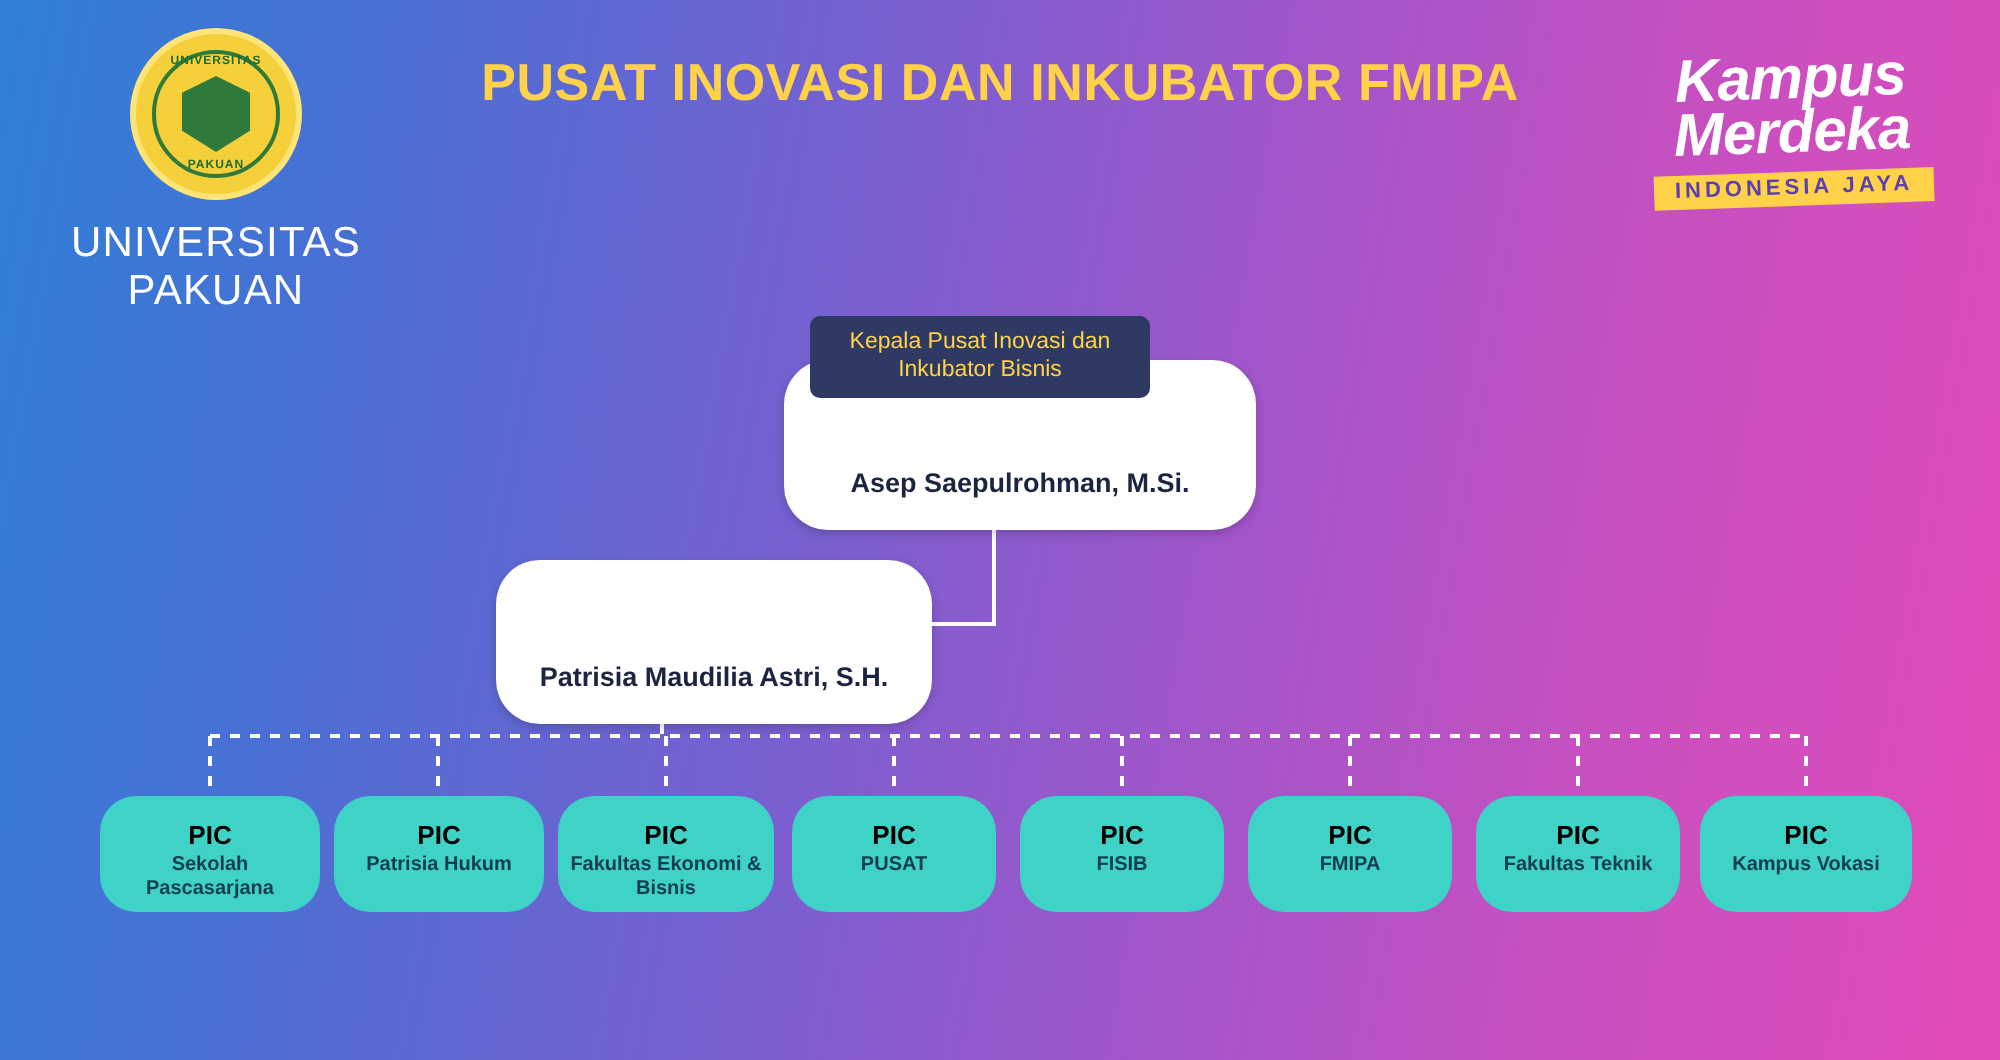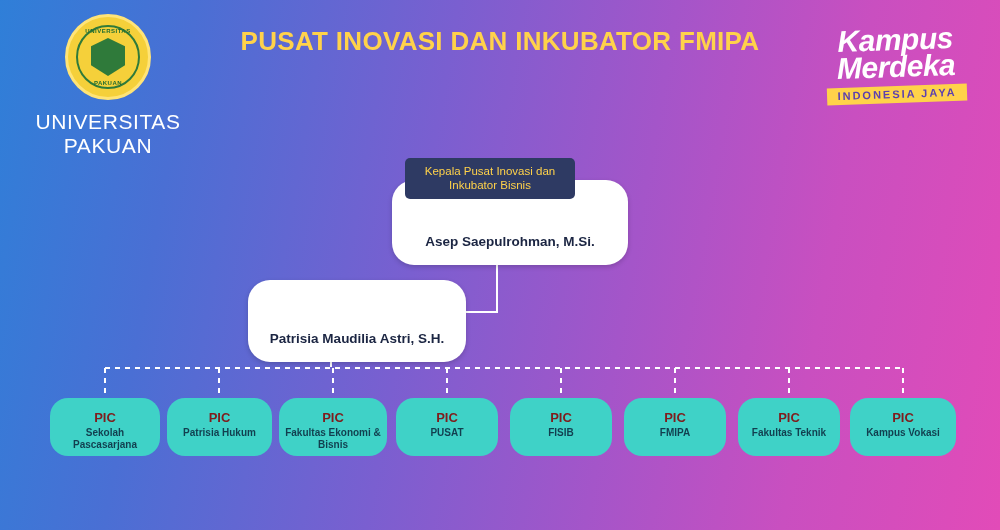--- a/index.html
+++ b/index.html
@@ -214,21 +214,21 @@
     background: #3fd2c7;
     border-radius: 18px;
     box-sizing: border-box;
     color: #10324a;
     text-align: center;
   }
   .pic-title {
     margin-top: 12px;
     font-size: 13px;
     font-weight: bold;
-    color: #7f1d1d;
+    color: #000000;
   }
   .pic-sub {
     margin-top: 2px;
     font-size: 10px;
     font-weight: bold;
     color: #123f4f;
     line-height: 1.15;
     padding: 0 6px;
   }
 </style>

